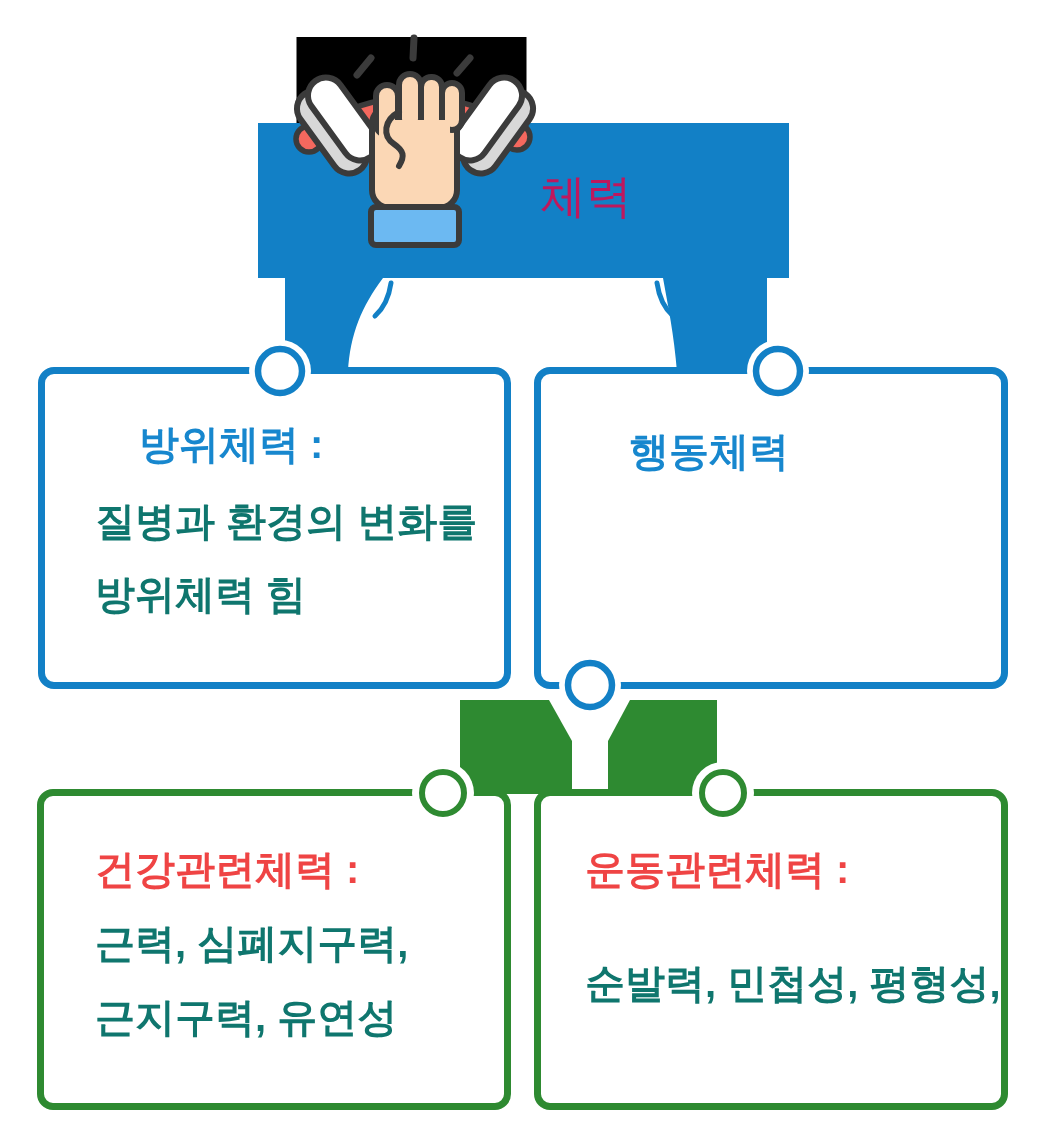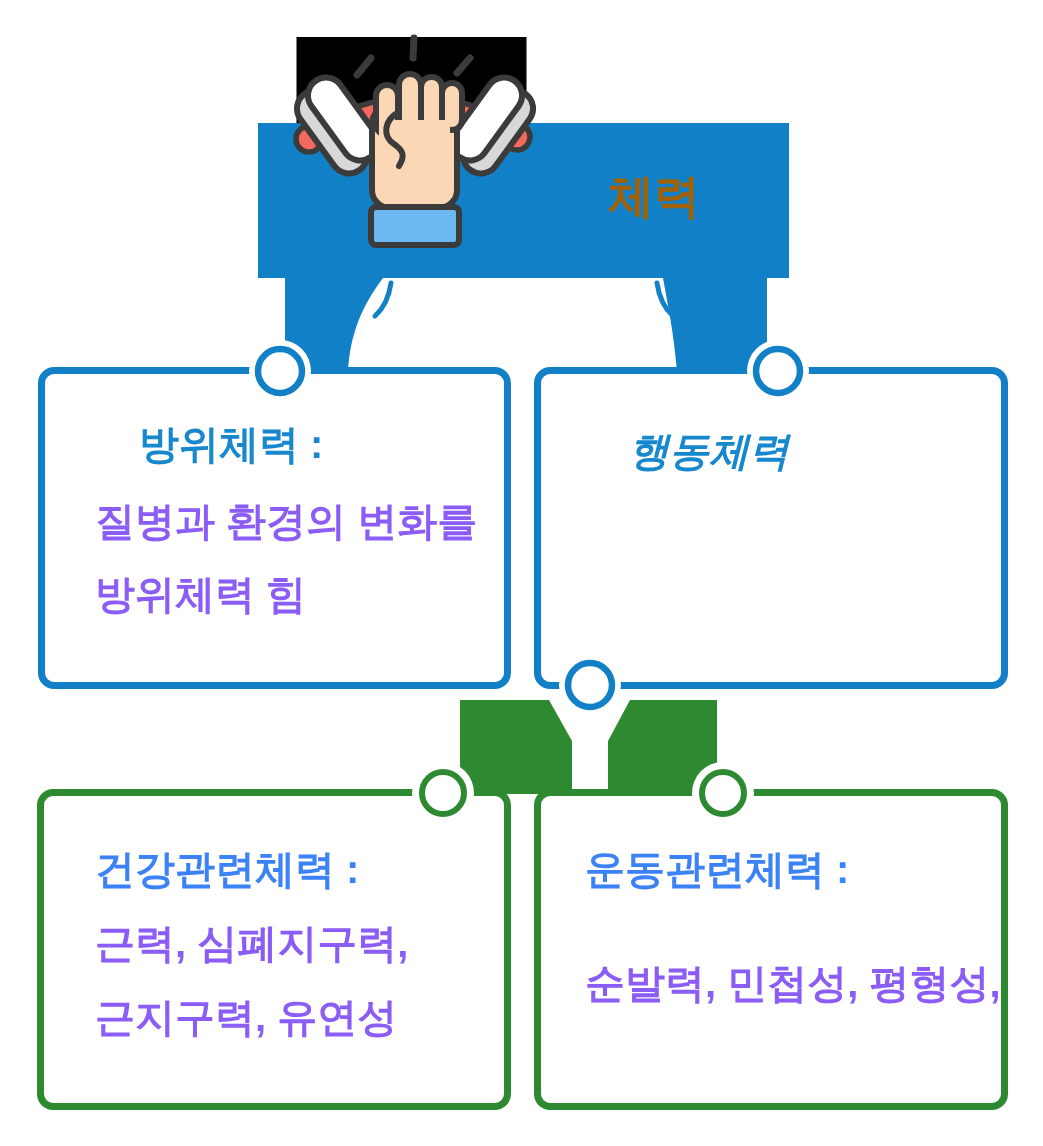--- a/index.html
+++ b/index.html
@@ -6,25 +6,25 @@
   #stage{
     position:relative;width:1043px;height:1146px;background:#ffffff;overflow:hidden;
     font-family:"Liberation Sans","DejaVu Sans",sans-serif;
   }
   .box{position:absolute;background:#ffffff;box-sizing:border-box;border-radius:16px;z-index:1;}
   .box.blue{border:7px solid #1280C6;}
   .box.green{border:7px solid #2E8A31;}
   #overlay{position:absolute;left:0;top:0;z-index:2;pointer-events:none;}
   .txt{position:absolute;z-index:3;font-weight:bold;font-size:40px;line-height:46px;white-space:nowrap;}
   .txt.blue{color:#1787CE;margin-left:44px;}
-  .txt.green{color:#3b82f6;}
-  .txt.black{color:#8b5cf6;}
+  .txt.green{color:#ef4444;}
+  .txt.black{color:#0f766e;}
   #header-title{
-    position:absolute;z-index:3;left:540px;top:169px;width:160px;text-align:right;
-    color:#a16207;font-weight:bold;font-size:46px;line-height:54px;
+    position:absolute;z-index:3;left:540px;top:169px;width:160px;text-align:left;
+    color:#be185d;font-weight:normal;font-size:46px;line-height:54px;
   }
 </style>
 </head>
 <body>
 
 <div id="stage">
 
   <div class="box blue" style="left:38px;top:367px;width:473px;height:322px;"></div>
   <div class="box blue" style="left:534px;top:367px;width:474px;height:322px;"></div>
   <div class="box green" style="left:37px;top:789px;width:474px;height:321px;"></div>
@@ -95,21 +95,21 @@
       <rect x="371" y="207" width="88" height="38" rx="5" fill="#6CB9F2" stroke="#3B3B3B" stroke-width="6"></rect>
     </g>
   </svg>
 
   <div id="header-title">체력</div>
 
   <div class="txt blue" style="left:95px;top:421px;">방위체력 :</div>
   <div class="txt black" style="left:95px;top:498px;">질병과 환경의 변화를</div>
   <div class="txt black" style="left:95px;top:571px;">방위체력 힘</div>
 
-  <div class="txt blue" style="left:585px;top:428px;font-style:italic;">행동체력</div>
+  <div class="txt blue" style="left:585px;top:428px;">행동체력</div>
 
   <div class="txt green" style="left:95px;top:846px;">건강관련체력 :</div>
   <div class="txt black" style="left:95px;top:994px;">근지구력, 유연성</div>
   <div class="txt black" style="left:95px;top:920px;">근력, 심폐지구력,</div>
 
   <div class="txt green" style="left:585px;top:846px;text-align:right;">운동관련체력 :</div>
   <div class="txt black" style="left:585px;top:920px;margin-top:40px;">순발력, 민첩성, 평형성,</div>
 
 </div>
 

